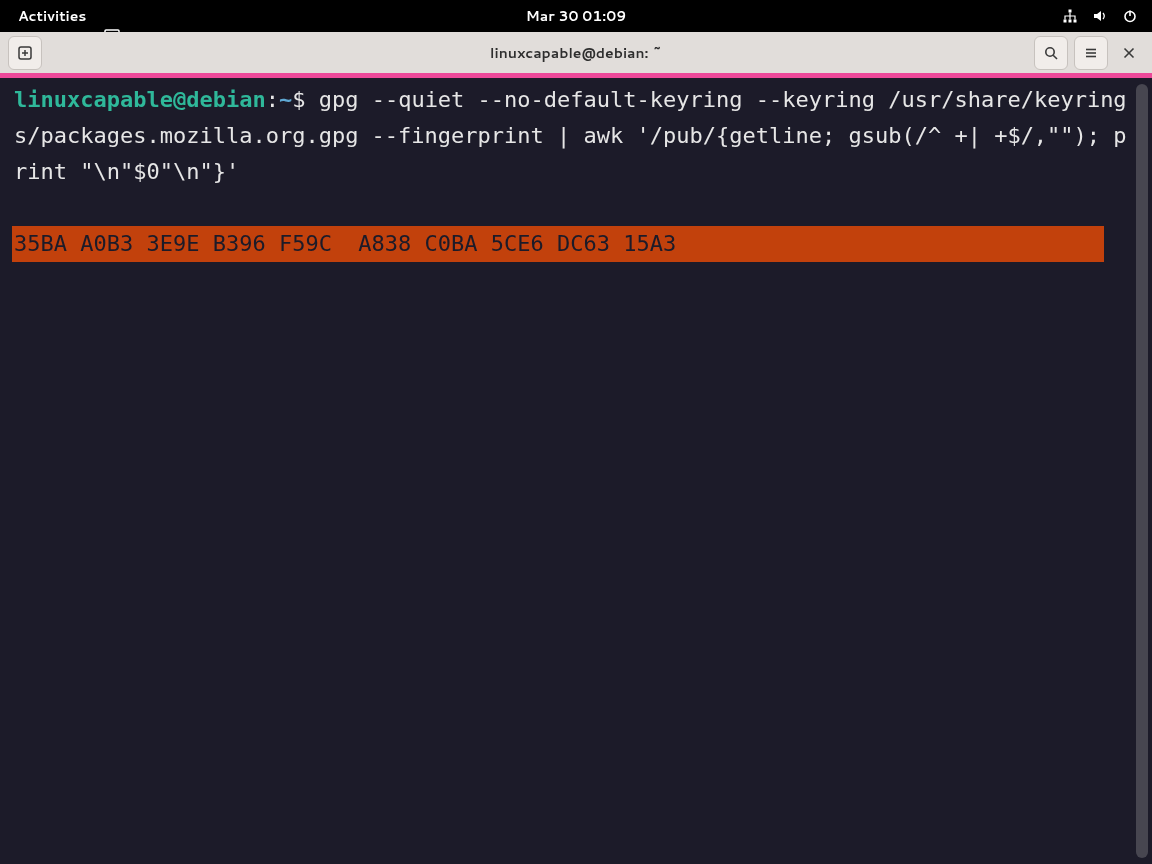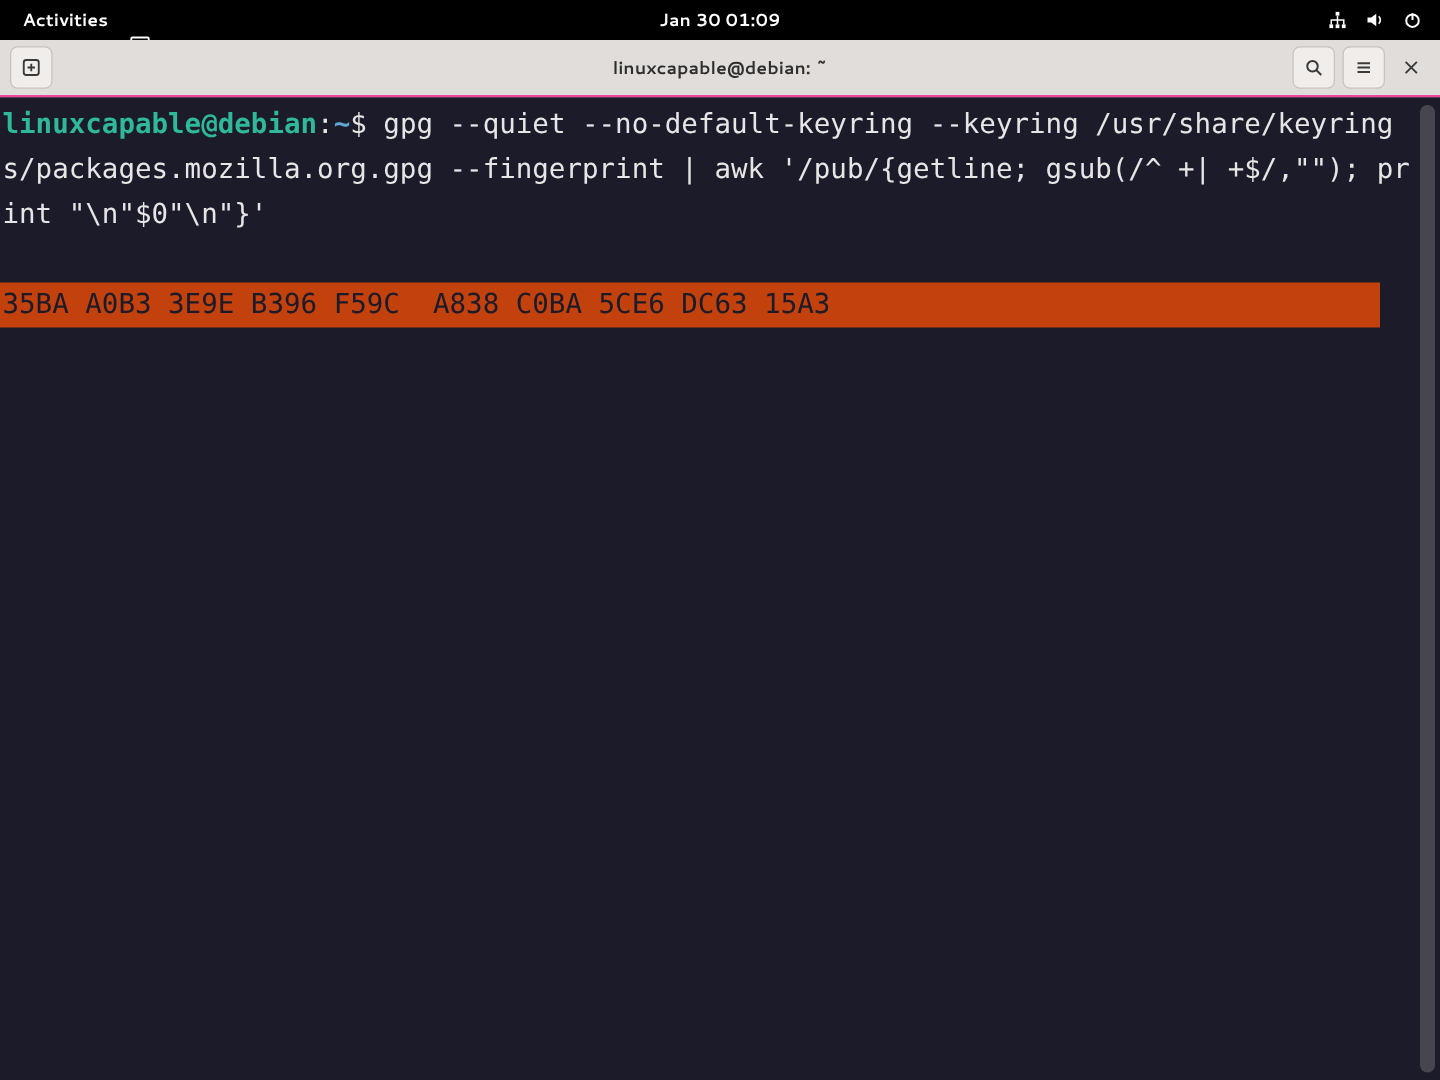--- a/index.html
+++ b/index.html
@@ -7,30 +7,30 @@
   
   
   .topbar { width: 100%; height: 32px; background: #000; color: #fff; display: flex; align-items: center; font-size: 14px; font-weight: 600; }
   .topbar-left { display: flex; align-items: center; gap: 18px; padding-left: 18px; }
   .topbar-center { position: absolute; left: 50%; transform: translateX(-50%); }
   .topbar-right { margin-left: auto; display: flex; align-items: center; gap: 14px; padding-right: 14px; }
   .app-item { display: flex; align-items: center; gap: 8px; margin-top: 45px; }
   .tray-icon svg { display: block; }
   
   
-  .titlebar { width: 100%; height: 46px; background: #e1ddda; border-bottom: 2px solid #ec4899; display: flex; align-items: center; padding: 0 8px; position: relative; }
+  .titlebar { width: 100%; height: 46px; background: #e1ddda; border-bottom: 5px solid #ec4899; display: flex; align-items: center; padding: 0 8px; position: relative; }
   .titlebar-center { position: absolute; left: 50%; transform: translateX(-50%); font-size: 14px; font-weight: 600; color: #2e2e2e; }
   .titlebar-left, .titlebar-right { display: flex; align-items: center; gap: 6px; }
   .titlebar-right { margin-left: auto; }
   .tb-btn { width: 34px; height: 34px; border: 1px solid #c7c2be; border-radius: 6px; background: #f1edea; display: flex; align-items: center; justify-content: center; cursor: pointer; }
   .tb-close { width: 30px; height: 34px; display: flex; align-items: center; justify-content: center; font-size: 16px; color: #3a3a3a; cursor: pointer; }
   
   
   .terminal { width: 100%; height: calc(864px - 32px - 46px); background: #1c1b29; padding: 4px 0 0 0; font-family: "DejaVu Sans Mono", "Liberation Mono", monospace; font-size: 22px; line-height: 36px; letter-spacing: 0px; position: relative; }
-  .term-inner { padding-right: 24px; }
+  .term-inner { padding-right: 24px; padding-left: 12px; }
   .scrollbar { position: absolute; right: 4px; top: 6px; width: 12px; height: calc(100% - 12px); background: rgba(200,200,200,0.25); border-radius: 6px; }
   
   .prompt-user { color: #2fb89a; font-weight: 700; }
   .prompt-colon { color: #e6e6e6; }
   .prompt-tilde { color: #5fa8d3; font-weight: 700; }
   .prompt-dollar { color: #e6e6e6; }
   .cmd { color: #e6e6e6; }
   .line { white-space: pre; padding-left: 2px; }
   .wrap { white-space: pre-wrap; word-break: break-all; padding-left: 2px; color: #e6e6e6; }
   .highlight { background: #c2410c; color: #1c1b29; display: block; width: calc(100% - 24px); padding-left: 2px; white-space: pre; }
@@ -46,21 +46,21 @@
       <span>
         <svg width="16" height="16" viewBox="0 0 16 16">
             <rect x="1" y="2" width="14" height="12" rx="1" fill="none" stroke="#fff" stroke-width="1.5"></rect>
             <path d="M3.5 5.5 L6 8 L3.5 10.5" fill="none" stroke="#fff" stroke-width="1.5"></path>
             <line x1="7" y1="10.5" x2="11" y2="10.5" stroke="#fff" stroke-width="1.5"></line>
           </svg>
       </span>
       <span>Terminal</span>
     </span>
   </div>
-  <div class="topbar-center">Jan 30  01:09</div>
+  <div class="topbar-center">Mar 30  01:09</div>
   <div class="topbar-right">
     <span class="tray-icon">
       <svg width="16" height="16" viewBox="0 0 16 16" fill="#fff">
           <rect x="6.5" y="1.5" width="3" height="3"></rect>
           <rect x="1.5" y="11.5" width="3" height="3"></rect>
           <rect x="6.5" y="11.5" width="3" height="3"></rect>
           <rect x="11.5" y="11.5" width="3" height="3"></rect>
           <path d="M8 4.5 V8 M3 11.5 V8 H13 V11.5 M8 8 V11.5" stroke="#fff" stroke-width="1.2" fill="none"></path>
         </svg>
     </span>

